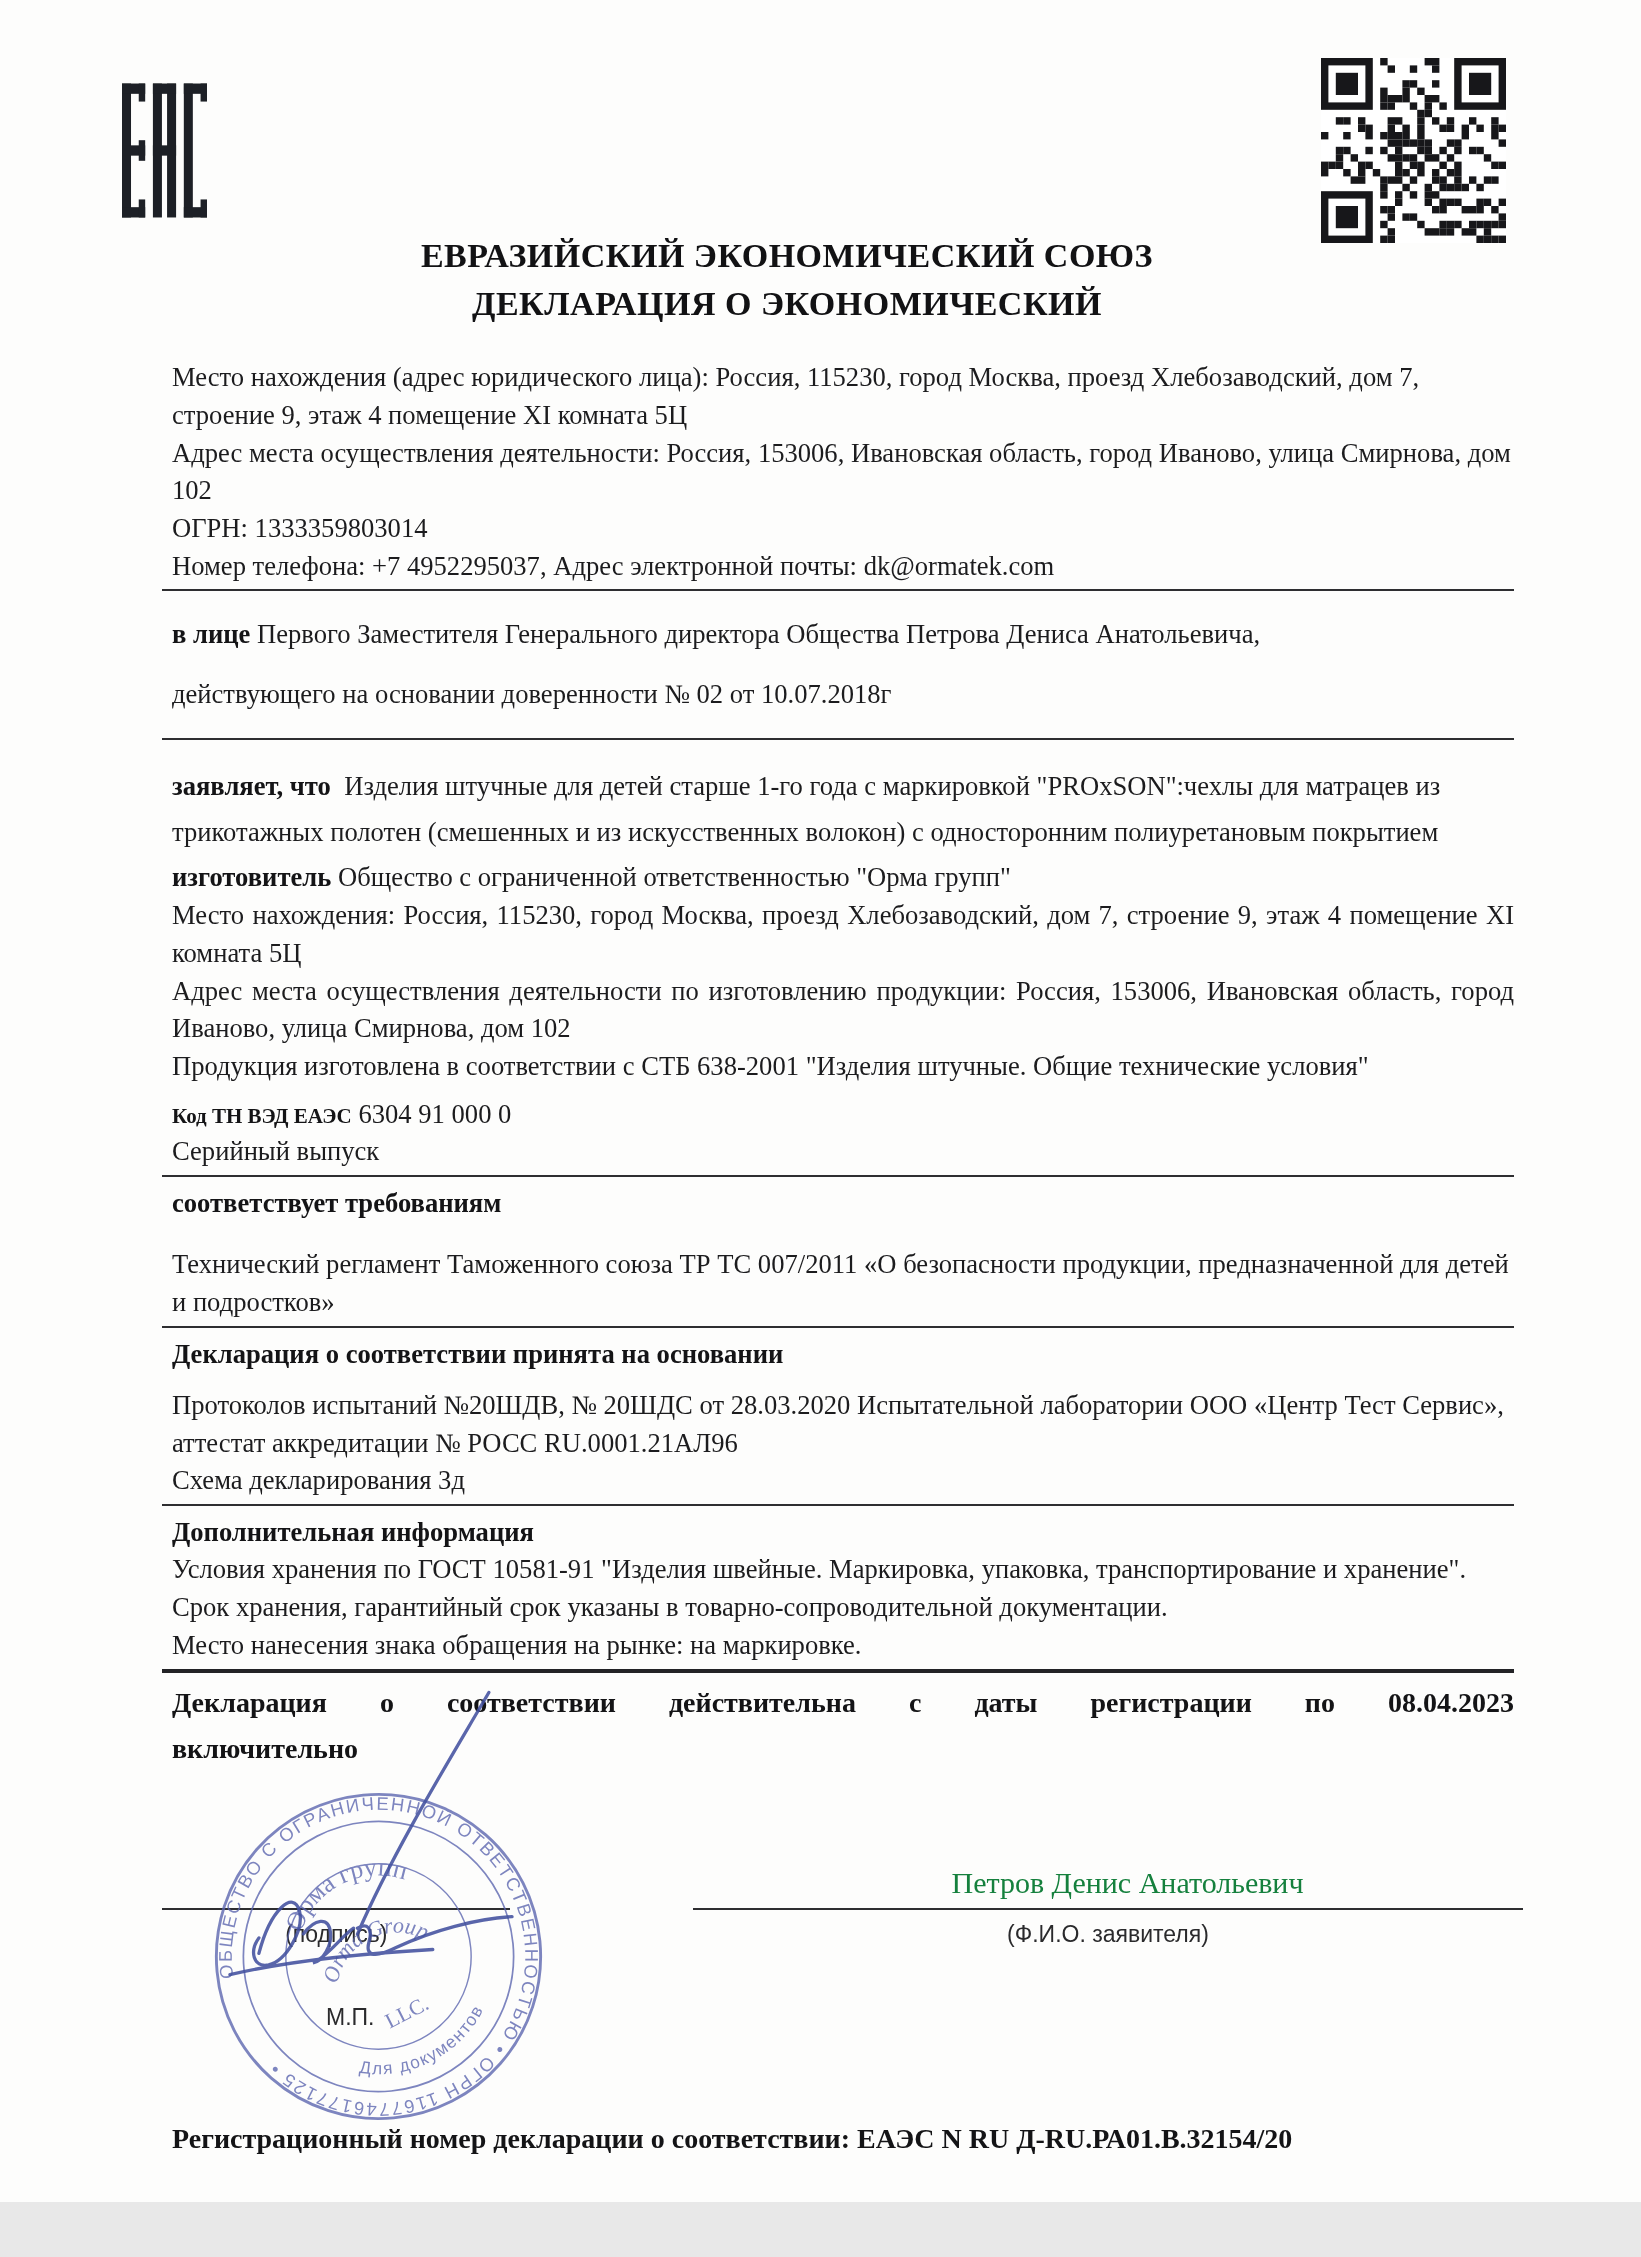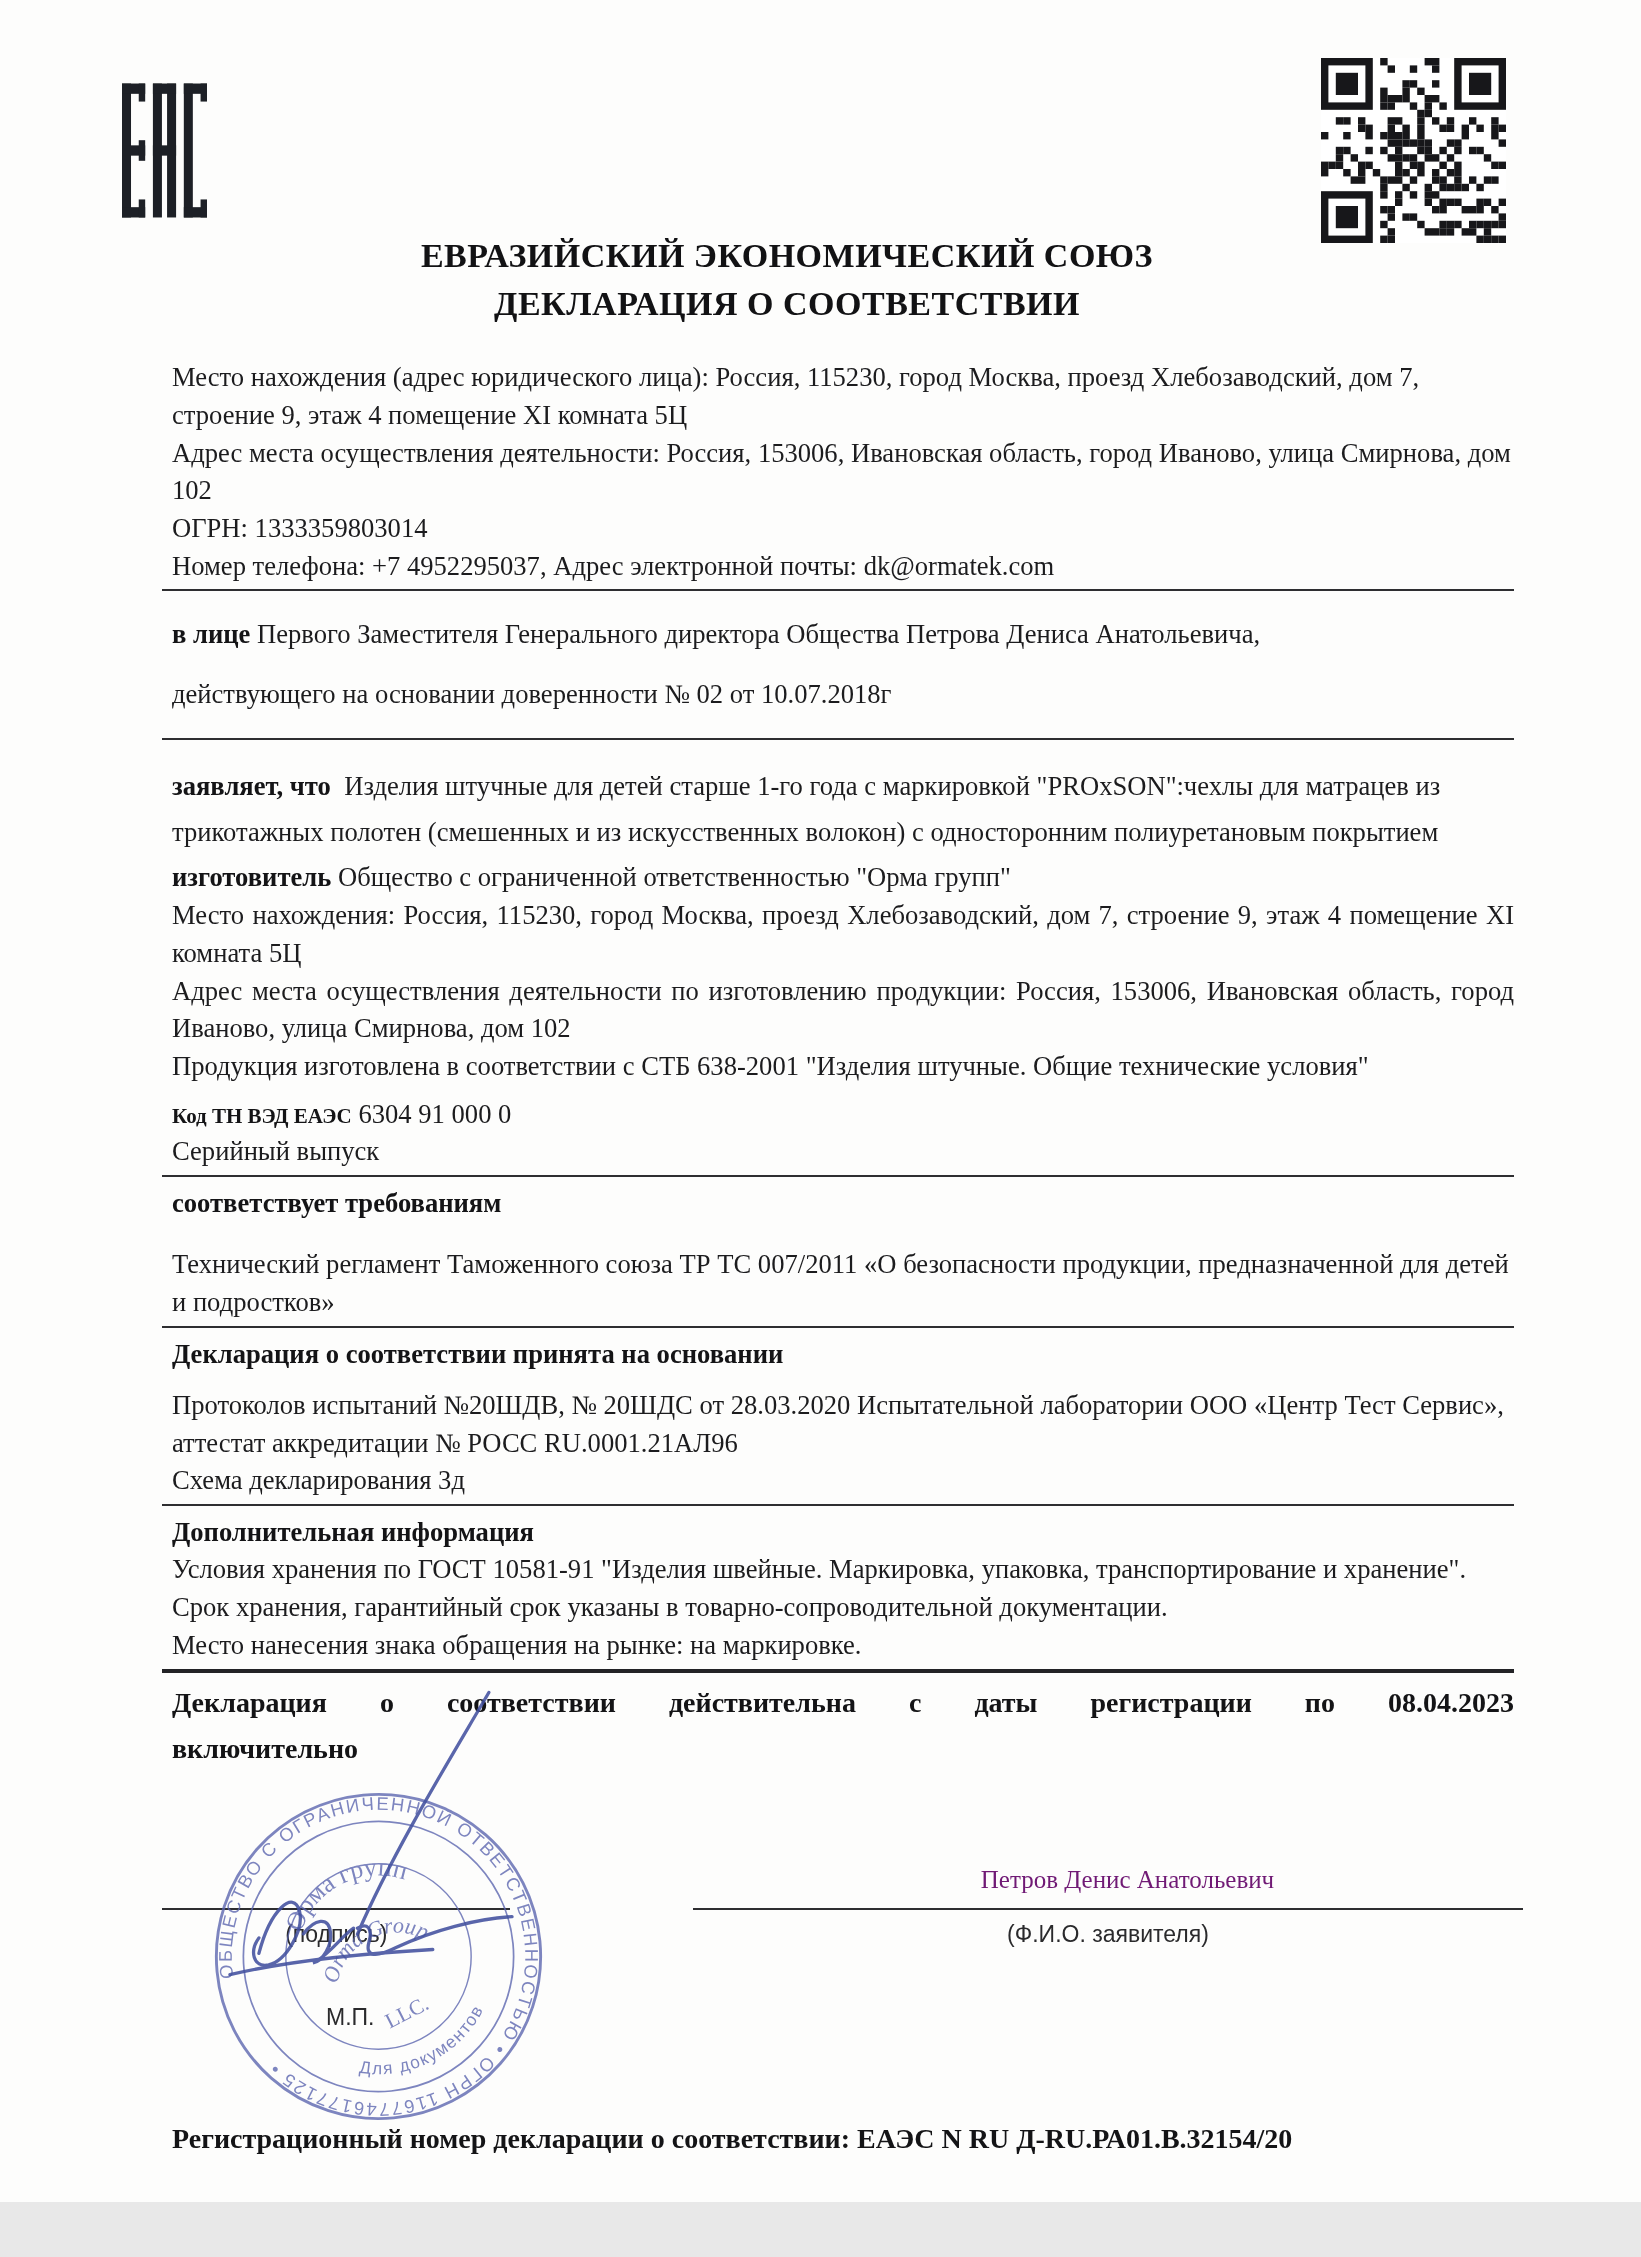--- a/index.html
+++ b/index.html
@@ -30,21 +30,21 @@
   .p-tnved .b{font-size:21px;}
   .gap-s{margin-top:24px;}
   .gap-m{margin-top:13.5px;}
   .validity{font-weight:bold;font-size:28px;line-height:1.62;margin-top:5.8px;color:#141416;}
   .validity .line1{text-align:justify;text-align-last:justify;}
   
   .sig-area{position:relative;height:294px;margin-top:9.7px;font-family:"Liberation Sans",sans-serif;font-size:23px;color:#2a2a2c;}
   .sig-line-left{position:absolute;left:-9.7px;top:127px;width:348px;border-top:2.9px solid #2e2e31;}
   .sig-label-left{position:absolute;left:19.3px;top:137px;width:290px;text-align:center;}
   .mp-label{position:absolute;left:154px;top:220px;}
-  .fio-name{position:absolute;left:521px;top:81px;width:869px;text-align:center;font-family:"Liberation Serif",serif;font-size:25px;color:#701a75;}
+  .fio-name{position:absolute;left:521px;top:81px;width:869px;text-align:center;font-family:"Liberation Serif",serif;font-size:30px;color:#15803d;}
   .sig-line-right{position:absolute;left:521px;top:127px;width:830px;border-top:2.9px solid #2e2e31;}
   .fio-label{position:absolute;left:521px;top:137px;width:830px;text-align:center;}
   .stamp{position:absolute;left:27px;top:-3.9px;width:359px;height:359px;pointer-events:none;}
   .autograph{position:absolute;left:-58px;top:-106px;width:541px;height:406px;pointer-events:none;}
   
   .reg-line{font-weight:bold;font-size:28px;margin-top:44px;color:#141416;}
   .reg-date{font-weight:bold;font-size:28px;margin-top:33px;color:#0f766e;}
 </style>
 </head>
 <body>
@@ -262,21 +262,21 @@
         <rect x="140.6" y="7.4" width="37" height="37" fill="#ffffff"></rect>
         <rect x="148" y="14.8" width="22.200000000000003" height="22.200000000000003" fill="#17171a"></rect>
         <rect x="0" y="133.20000000000002" width="51.800000000000004" height="51.800000000000004" fill="#17171a"></rect>
         <rect x="7.4" y="140.6" width="37" height="37" fill="#ffffff"></rect>
         <rect x="14.8" y="148" width="22.200000000000003" height="22.200000000000003" fill="#17171a"></rect>
       </g>
   </svg>
 
   <div class="title">
     <div>ЕВРАЗИЙСКИЙ ЭКОНОМИЧЕСКИЙ СОЮЗ</div>
-    <div>ДЕКЛАРАЦИЯ О СООТВЕТСТВИИ</div>
+    <div>ДЕКЛАРАЦИЯ О ЭКОНОМИЧЕСКИЙ</div>
   </div>
 
   <div class="content">
 
     <div class="sec-applicant">
       <p>Место нахождения (адрес юридического лица): Россия, 115230, город Москва, проезд Хлебозаводский, дом 7, строение 9, этаж 4 помещение XI комната 5Ц</p>
       <p>Адрес места осуществления деятельности: Россия, 153006, Ивановская область, город Иваново, улица Смирнова, дом 102</p>
       <p>ОГРН: 1333359803014</p>
       <p>Номер телефона: +7 4952295037, Адрес электронной почты: dk@ormatek.com</p>
     </div>

